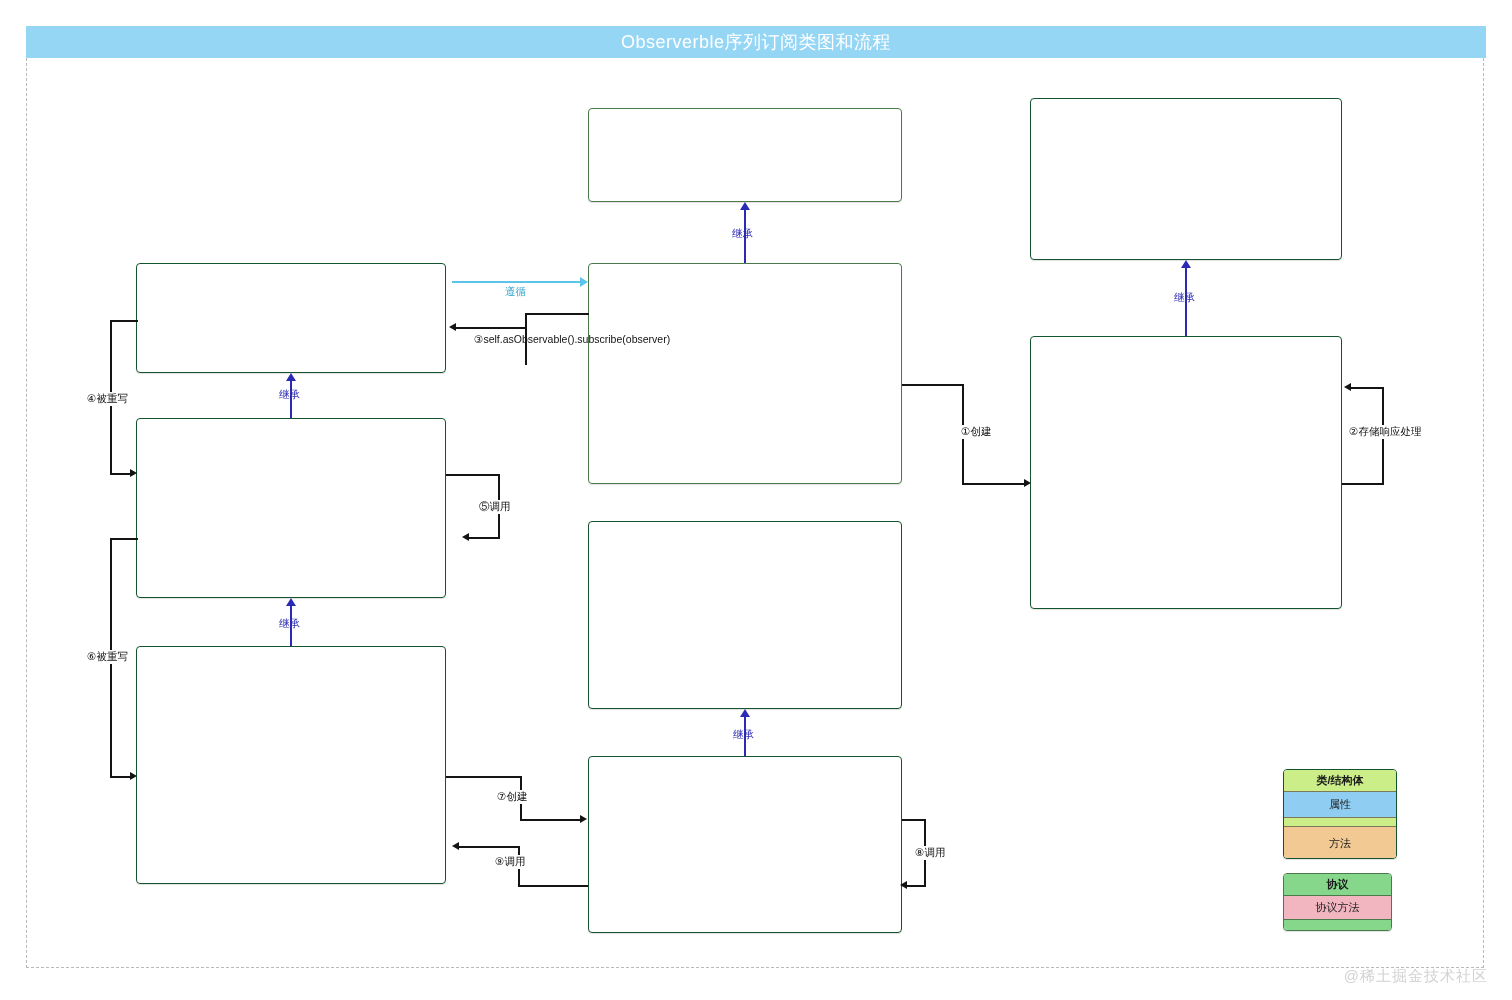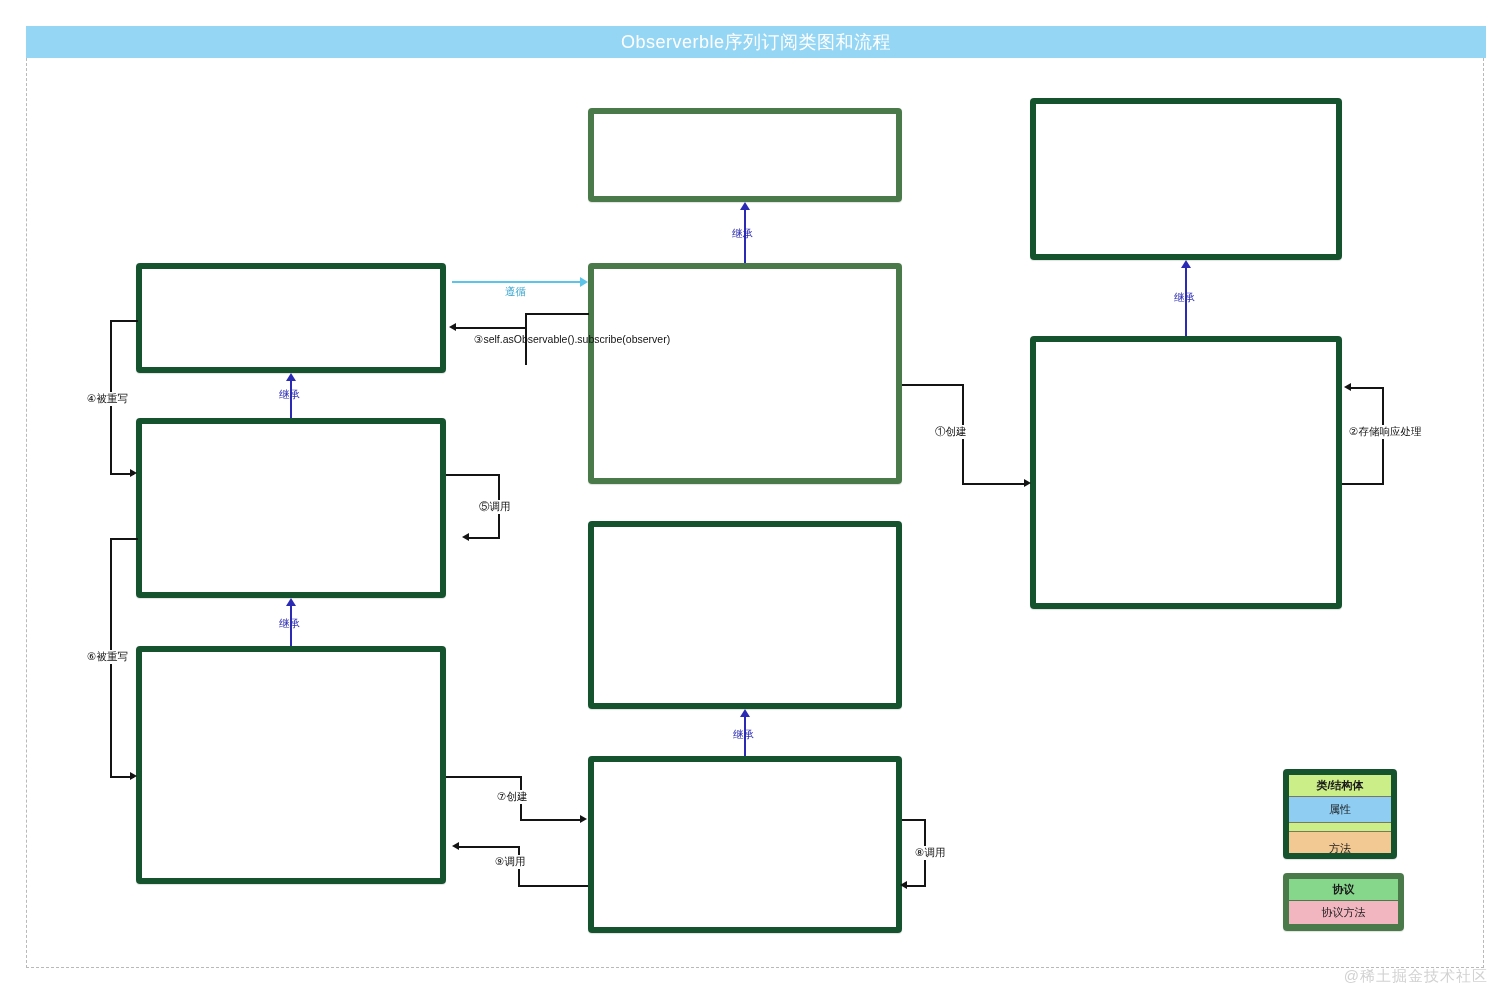--- a/index.html
+++ b/index.html
@@ -25,21 +25,21 @@
   
   .canvas-frame{
     position:absolute;left:26px;top:58px;width:1458px;height:910px;
     border:1px dashed #b9b9b9;border-top:none;
     box-sizing:border-box;
   }
 
   
   .uml{
     position:absolute;
-    border:6px solid #14532d;
+    border:1px solid #14532d;
     border-radius:4px;
     box-sizing:border-box;
     overflow:hidden;
     box-shadow:0 1px 1px rgba(0,0,0,.12);
   }
   .uml.proto{border-color:#4a7a4a;}
   .row{
     box-sizing:border-box;
     display:flex;align-items:center;justify-content:center;
     text-align:center;
@@ -188,37 +188,37 @@
   <div class="ln" style="left:518px;top:885px;width:70px;height:2px;"></div>
   <div class="ln" style="left:518px;top:846px;width:2px;height:41px;"></div>
   <div class="ln" style="left:458px;top:846px;width:62px;height:2px;"></div>
   <div class="arrowhead ah-left" style="left:452px;top:842px;"></div>
   <div class="lbl" style="left:494px;top:855px;">⑨调用</div>
 
   <div class="ln" style="left:902px;top:384px;width:62px;height:2px;"></div>
   <div class="ln" style="left:962px;top:384px;width:2px;height:100px;"></div>
   <div class="ln" style="left:962px;top:483px;width:64px;height:2px;"></div>
   <div class="arrowhead ah-right" style="left:1024px;top:479px;"></div>
-  <div class="lbl" style="left:934px;top:425px;font-family:Liberation Serif, serif;">①创建</div>
+  <div class="lbl" style="left:960px;top:425px;">①创建</div>
 
   <div class="ln" style="left:1342px;top:483px;width:42px;height:2px;"></div>
   <div class="ln" style="left:1382px;top:387px;width:2px;height:98px;"></div>
   <div class="ln" style="left:1350px;top:387px;width:34px;height:2px;"></div>
   <div class="arrowhead ah-left" style="left:1344px;top:383px;"></div>
   <div class="lbl" style="left:1348px;top:425px;">②存储响应处理</div>
 
   <div class="legend" style="left:1283px;top:769px;width:114px;">
     <div class="uml" id="lg-class" style="width:114px;height:90px;">
         <div class="row title cls" style="height:22px">类/结构体</div>
         <div class="row attr" style="height:26px">属性</div>
         <div class="row sp" style="height:8px"></div>
         <div class="row meth" style="height:34px">方法</div>
         <div class="row sp" style="height:8px"></div>
       </div>
-    <div class="uml proto" id="lg-proto" style="width:121px;height:58px;">
+    <div class="uml proto" id="lg-proto" style="width:109px;height:58px;">
         <div class="row title ptit" style="height:22px">协议</div>
         <div class="row pmeth" style="height:24px">协议方法</div>
         <div class="row sp-p" style="height:12px"></div>
       </div>
   </div>
 
   <div class="watermark">@稀土掘金技术社区</div>
 
 </div>
 

